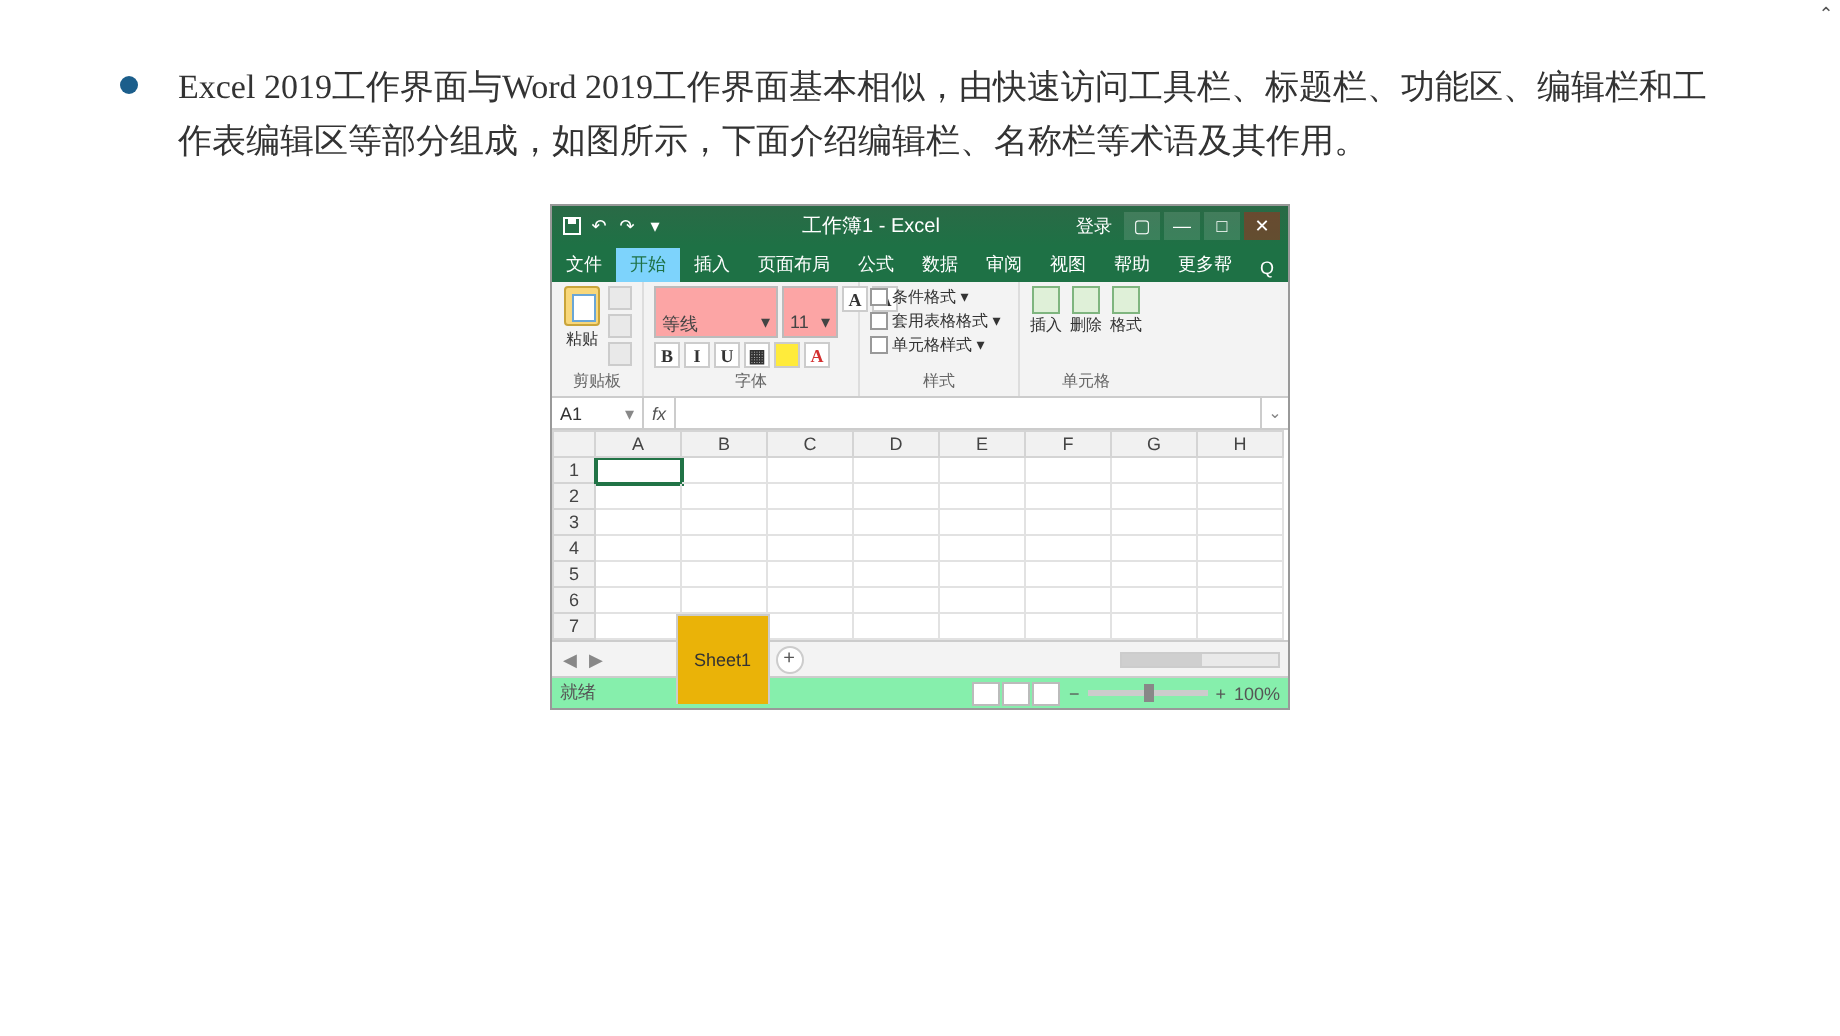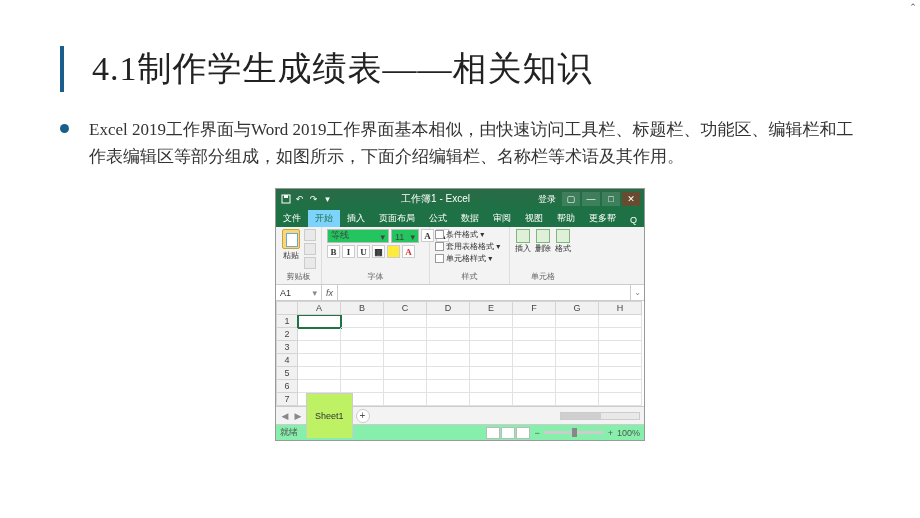--- a/index.html
+++ b/index.html
@@ -25,21 +25,21 @@
   .ribbon { background: #f3f3f3; border-bottom: 1px solid #ccc; display: flex; height: 58px; }
   .rgroup { border-right: 1px solid #ddd; padding: 2px 5px; display: flex; flex-direction: column; justify-content: space-between; position: relative; }
   .rgroup-label { font-size: 8px; color: #666; text-align: center; margin-top: 1px; }
   .rgroup-body { display: flex; align-items: flex-start; gap: 3px; flex: 1; }
   .paste-big { width: 22px; display: flex; flex-direction: column; align-items: center; gap: 1px; }
   .paste-icon { width: 18px; height: 20px; background: #f8d77a; border: 1px solid #c9a43a; border-radius: 2px; position: relative; }
   .paste-icon::after{content:"";position:absolute;top:3px;left:3px;width:10px;height:12px;background:#fff;border:1px solid #6aa6d6;}
   .mini-icons { display: flex; flex-direction: column; gap: 2px; }
   .mini-icon { width: 12px; height: 12px; background: #e9e9e9; border: 1px solid #ccc; }
   .font-box, .align-box { display: flex; flex-direction: column; gap: 2px; }
-  .combo { height: 14px; border: 1px solid #bbb; background: #22c55e; display: flex; align-items: flex-end; justify-content: space-between; padding: 0 3px; font-size: 9px; color: #444; }
+  .combo { height: 14px; border: 1px solid #bbb; background: #fca5a5; display: flex; align-items: flex-start; justify-content: space-between; padding: 12px 3px; font-size: 9px; color: #444; }
   .font-row { display: flex; gap: 2px; }
   .combo.font { width: 62px; }
   .combo.size { width: 28px; }
   .icon-row { display: flex; gap: 2px; }
   .ribbon-icon { width: 13px; height: 13px; background: #fff; border: 1px solid #ccc; display: flex; align-items: center; justify-content: center; font-size: 9px; color: #333; font-weight: bold; font-family: serif; }
   .styles-col { display:flex; flex-direction:column; gap:1px;}
   .styles-col .litem { display:flex; align-items:center; gap:2px; font-size:8px; color:#333;}
   .litem .sq{ width:9px;height:9px;border:1px solid #999;background:#fff;}
   .cells-col{display:flex; gap:4px;}
   .cells-col .cbtn{display:flex;flex-direction:column;align-items:center;font-size:8px;color:#333;}
@@ -55,37 +55,34 @@
   .corner { width: 22px; background: #f1f1f1; border: 1px solid #d4d4d4; }
   .ch { width: 43px; background: #f1f1f1; border: 1px solid #d4d4d4; border-left: none; text-align: center; font-size: 9px; color: #444; line-height: 13px; }
   .rows { max-height: 92px; overflow: hidden; }
   .row { display: flex; height: 13px; }
   .rh { width: 22px; background: #f1f1f1; border: 1px solid #d4d4d4; border-top: none; text-align: center; font-size: 9px; color: #444; line-height: 12px; }
   .cell { width: 43px; border-right: 1px solid #e2e2e2; border-bottom: 1px solid #e2e2e2; }
   .cell.sel { outline: 2px solid #217346; outline-offset: -1px; }
   .sheetbar { height: 18px; background: #f3f3f3; border-top: 1px solid #ccc; display: flex; align-items: center; padding: 0 4px; justify-content: space-between; }
   .sheetbar-left { display: flex; align-items: center; gap: 3px; }
   .nav-btn { width: 10px; color: #888; font-size: 9px; text-align: center; }
-  .sheet-tab { background: #bef264; border: 1px solid #ccc; border-bottom: none; padding: 17px 8px; font-size: 9px; }
+  .sheet-tab { background: #eab308; border: 1px solid #ccc; border-bottom: none; padding: 17px 8px; font-size: 9px; margin-left: 32px; }
   .plus-tab { width: 14px; height: 14px; border: 1px solid #ccc; border-radius: 50%; display: flex; align-items: center; justify-content: center; font-size: 10px; color: #555; background: #fff; }
   .status { height: 16px; background: #86efac; border-top: 1px solid #ccc; display: flex; align-items: center; justify-content: space-between; padding: 0 4px; font-size: 9px; color: #555; text-align: center; }
   .zoom { display: flex; align-items: center; gap: 4px; }
   .zoom-track { width: 60px; height: 3px; background: #ccc; position: relative; }
   .zoom-thumb { position: absolute; top: -3px; left: 28px; width: 5px; height: 9px; background: #888; }
   .view-btns{display:flex;gap:1px;}
   .view-btn{width:14px;height:12px;border:1px solid #bbb;background:#fff;}
   svg{display:block;}
 </style>
 </head>
 <body>
 
 <div class="slide">
-  <div class="title-wrap">
-    <h1 class="title">4.1制作学生成绩表——相关知识</h1>
-  </div>
   <div class="body">
     <div class="bullet">
       <span class="bullet-dot"></span>
       <span>Excel 2019工作界面与Word 2019工作界面基本相似，由快速访问工具栏、标题栏、功能区、编辑栏和工作表编辑区等部分组成，如图所示，下面介绍编辑栏、名称栏等术语及其作用。</span>
     </div>
   </div>
 
   <div class="excel-wrap">
     <div class="excel">
 

